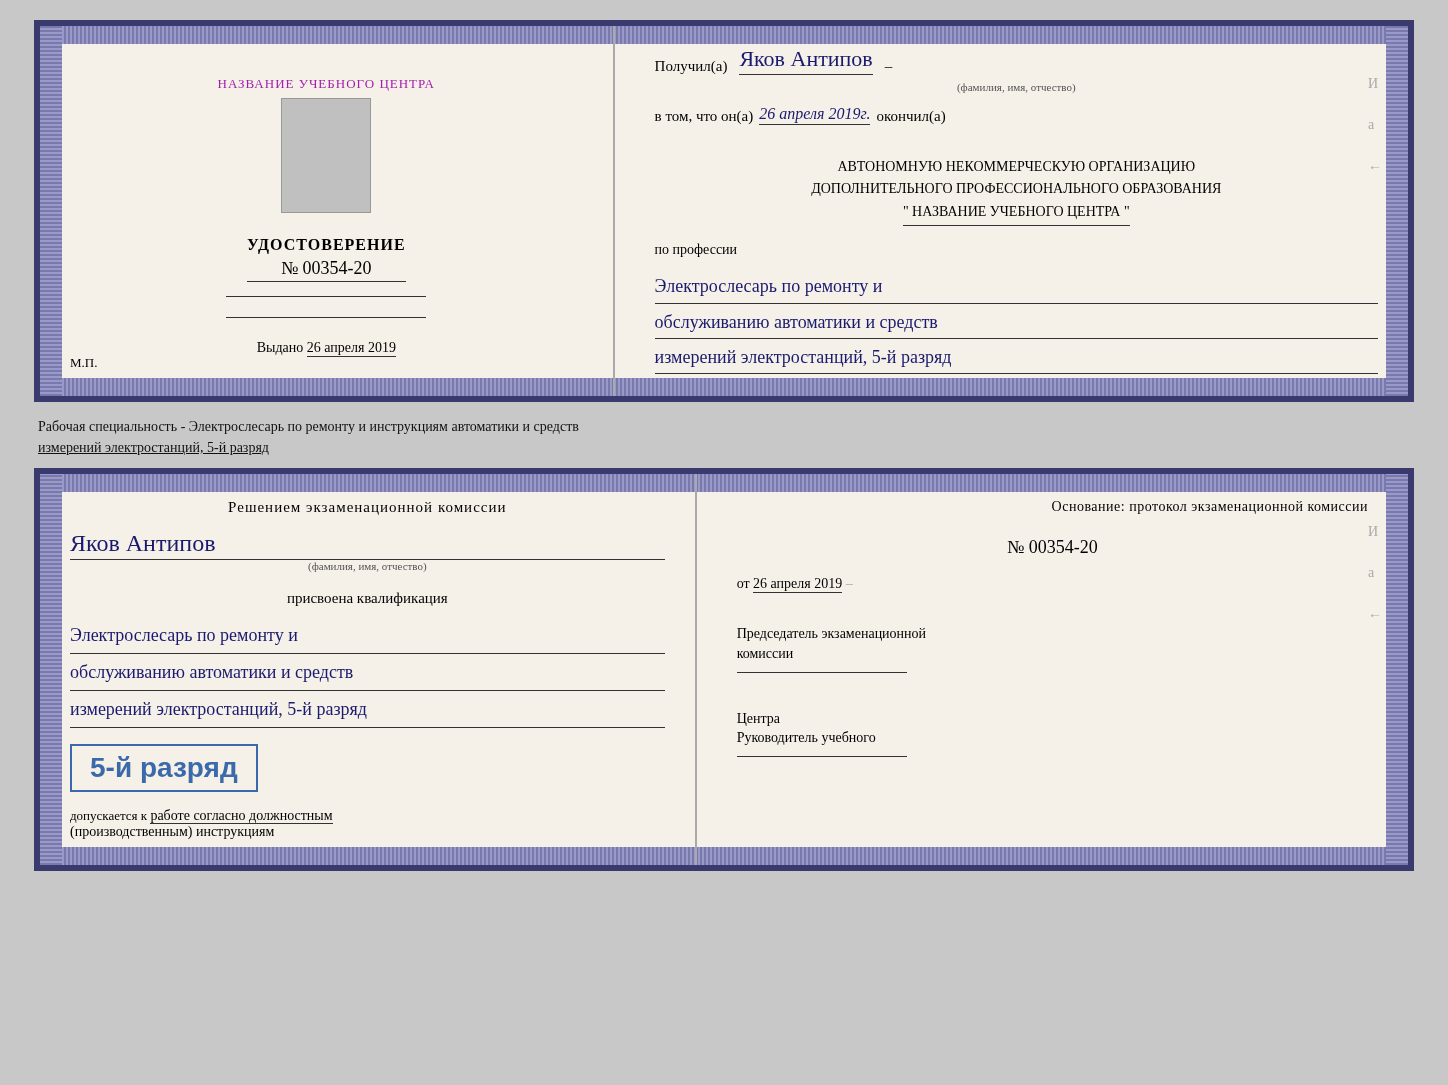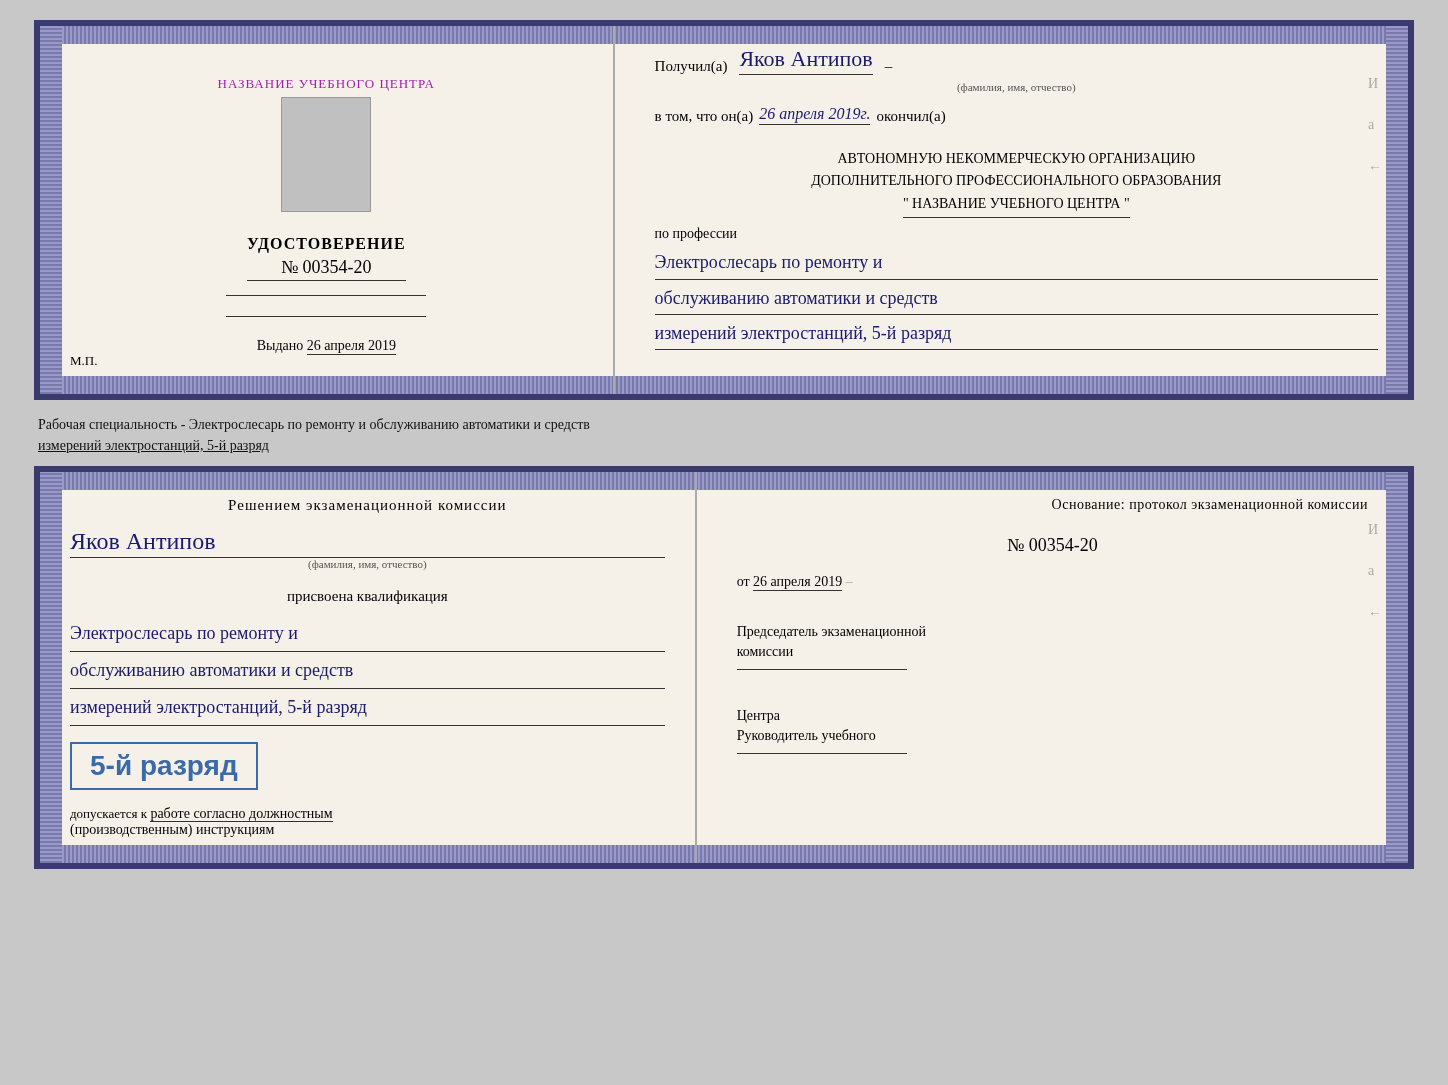--- a/index.html
+++ b/index.html
@@ -41,21 +41,21 @@
       align-items: center;
       justify-content: space-between;
       position: relative;
     }
 
     .cert-top-right {
       width: 58%;
       padding: 20px 30px 20px 40px;
       display: flex;
       flex-direction: column;
-      gap: 4px;
+      gap: 12px;
       position: relative;
     }
 
     
     .texture-strip-left {
       position: absolute;
       left: 0; top: 0; bottom: 0;
       width: 22px;
       background: repeating-linear-gradient(
         0deg,
@@ -428,21 +428,21 @@
 
     <div class="cert-top-right">
 
       <div class="received-line">
         <span style="font-size:15px;">Получил(а)</span>
         <span class="handwritten-name">Яков Антипов</span>
         <span style="font-size:15px;">–</span>
         <div class="fio-subtitle">(фамилия, имя, отчество)</div>
       </div>
 
-      <div class="vtom-line" style="margin-top:8px;">
+      <div class="vtom-line" style="">
         <span style="font-size:15px;">в том, что он(а)</span>
         <span class="handwritten-date">26 апреля 2019г.</span>
         <span class="okonchill-text">окончил(а)</span>
       </div>
 
       <div class="org-block">
         <div>АВТОНОМНУЮ НЕКОММЕРЧЕСКУЮ ОРГАНИЗАЦИЮ</div>
         <div>ДОПОЛНИТЕЛЬНОГО ПРОФЕССИОНАЛЬНОГО ОБРАЗОВАНИЯ</div>
         <div>
           <span class="org-name-underline">"   НАЗВАНИЕ УЧЕБНОГО ЦЕНТРА   "</span>
@@ -459,21 +459,21 @@
 
       <div class="side-marks-right">
         <span class="side-dash">И</span>
         <span class="side-dash">а</span>
         <span class="side-dash">←</span>
       </div>
     </div>
   </div>
 
   <div class="middle-text">
-    <div>Рабочая специальность - Электрослесарь по ремонту и обслуживанию автоматики и средств</div>
+    <div>Рабочая специальность - Электрослесарь по ремонту и инструкциям автоматики и средств</div>
     <div style="text-decoration: underline;">измерений электростанций, 5-й разряд</div>
   </div>
 
   <div class="cert-bottom">
     <div class="texture-strip-top"></div>
     <div class="texture-strip-bottom"></div>
     <div class="texture-strip-left"></div>
     <div class="texture-strip-right"></div>
 
     <div class="cert-bottom-left">

